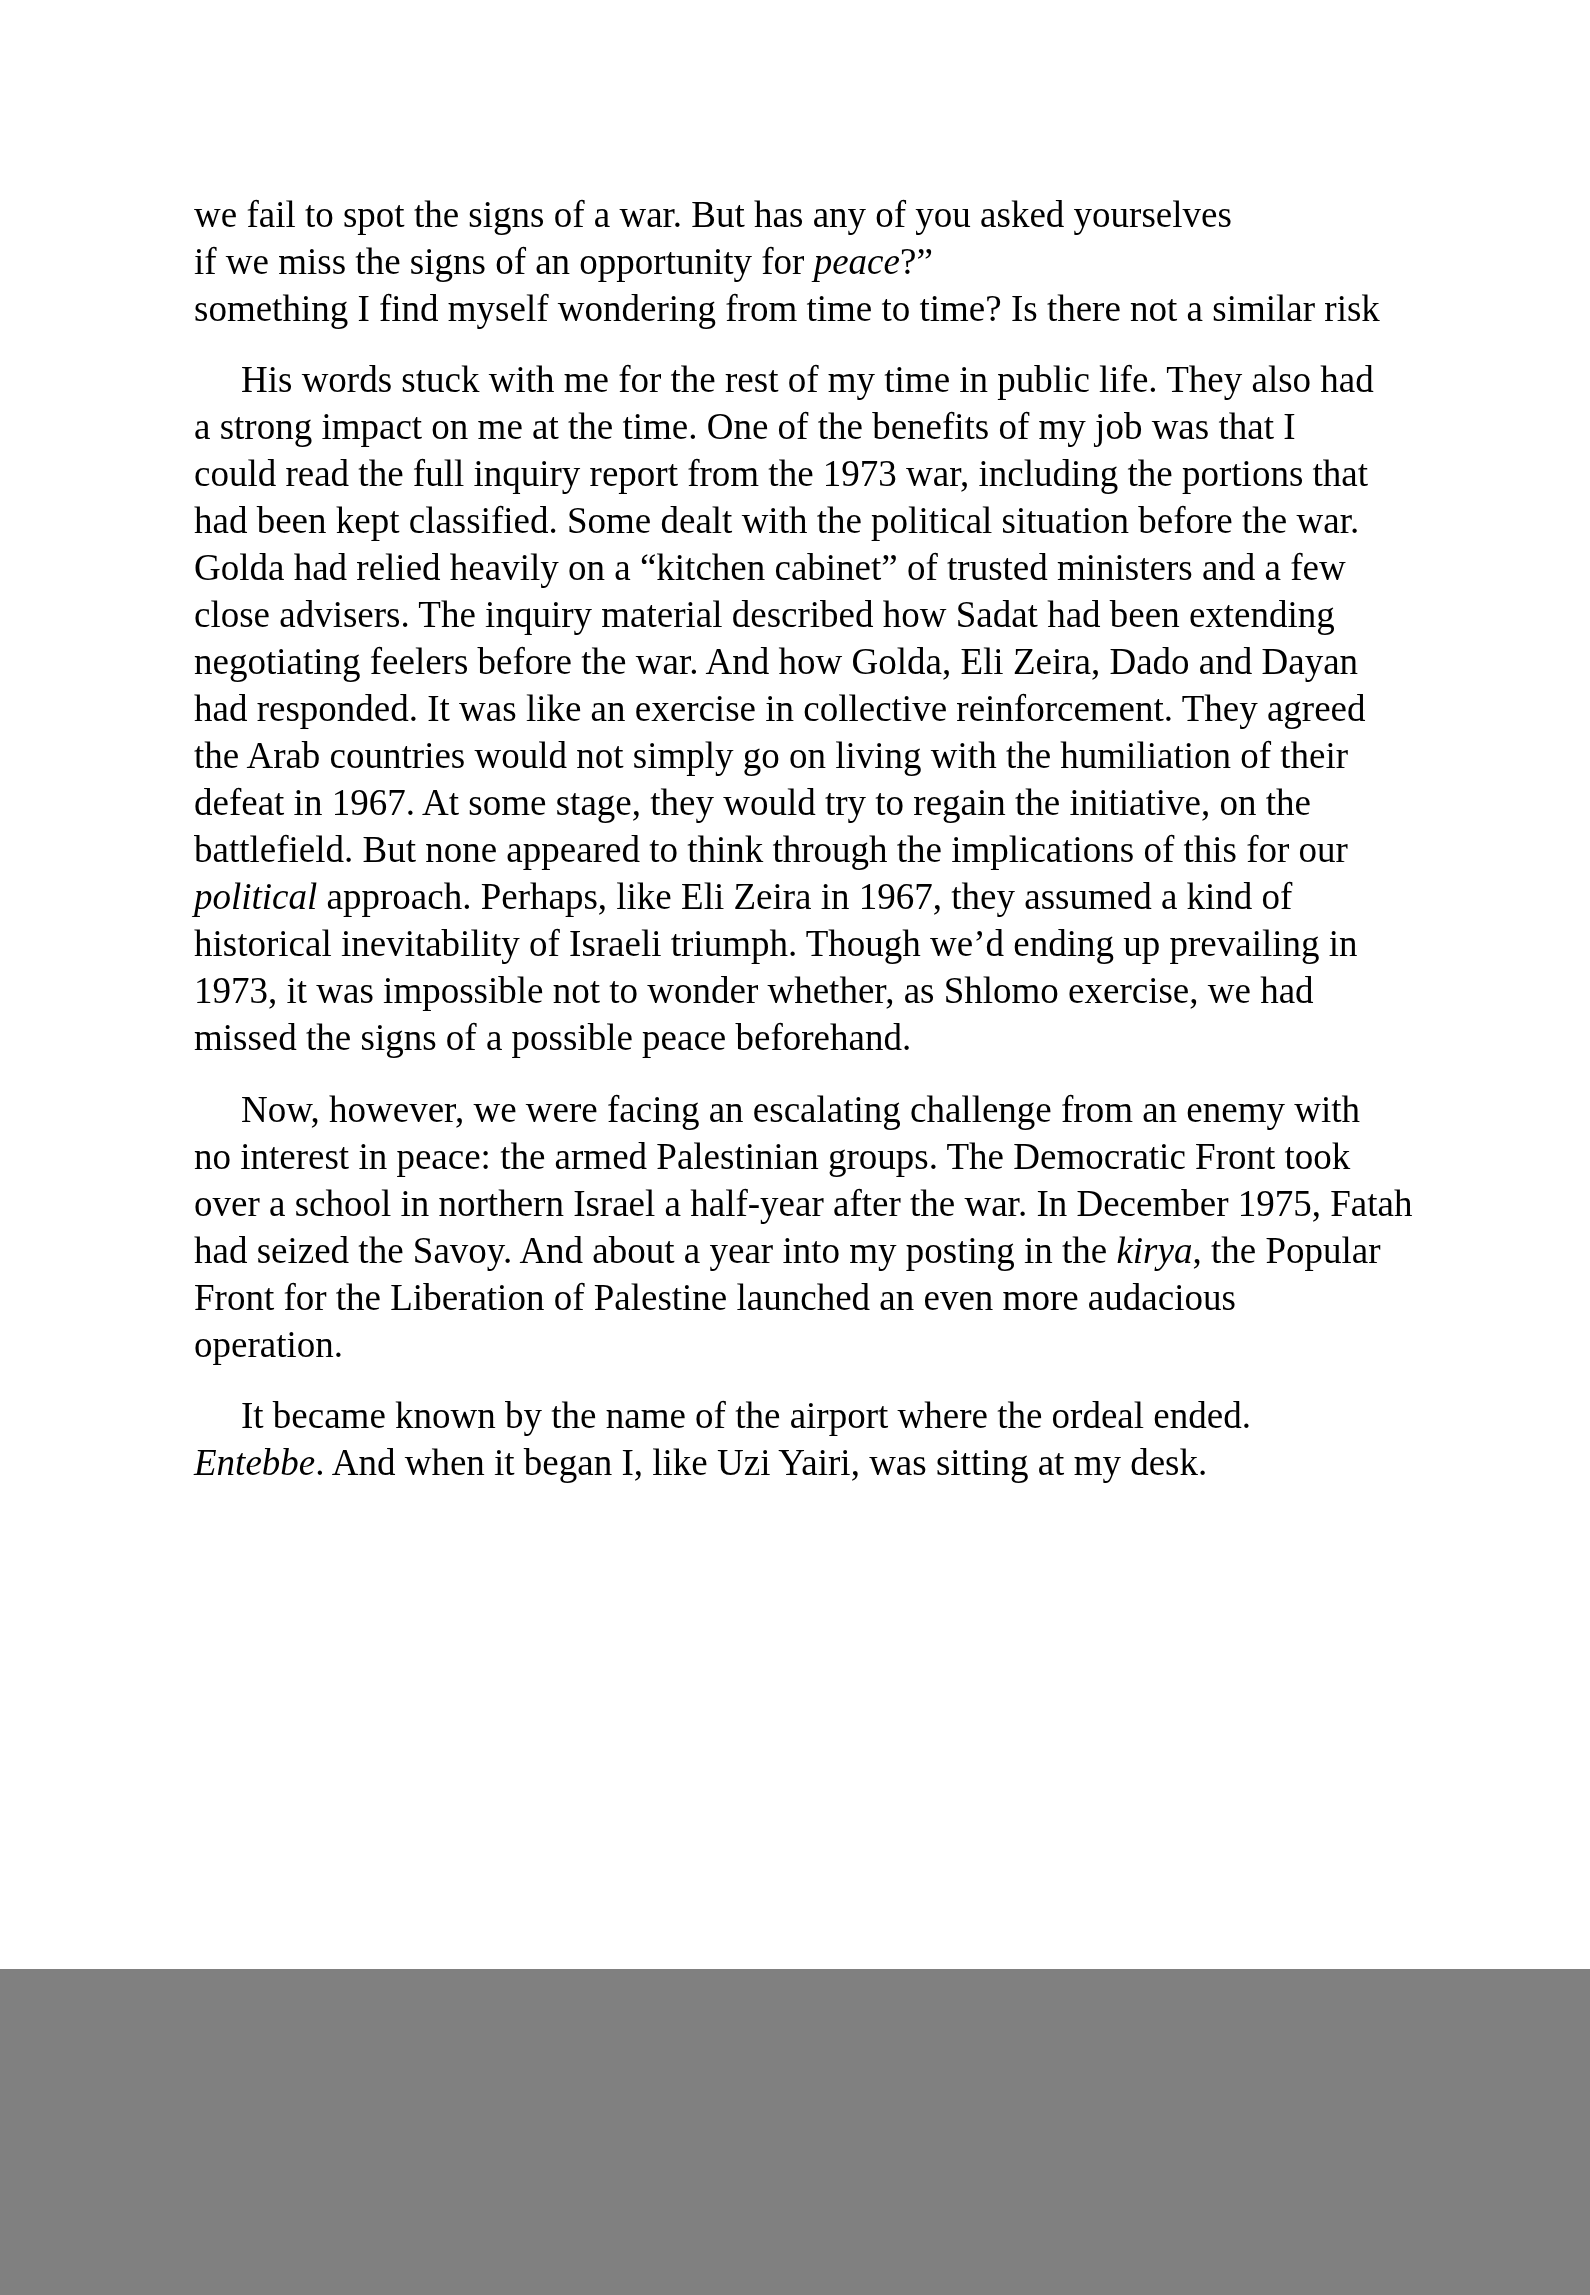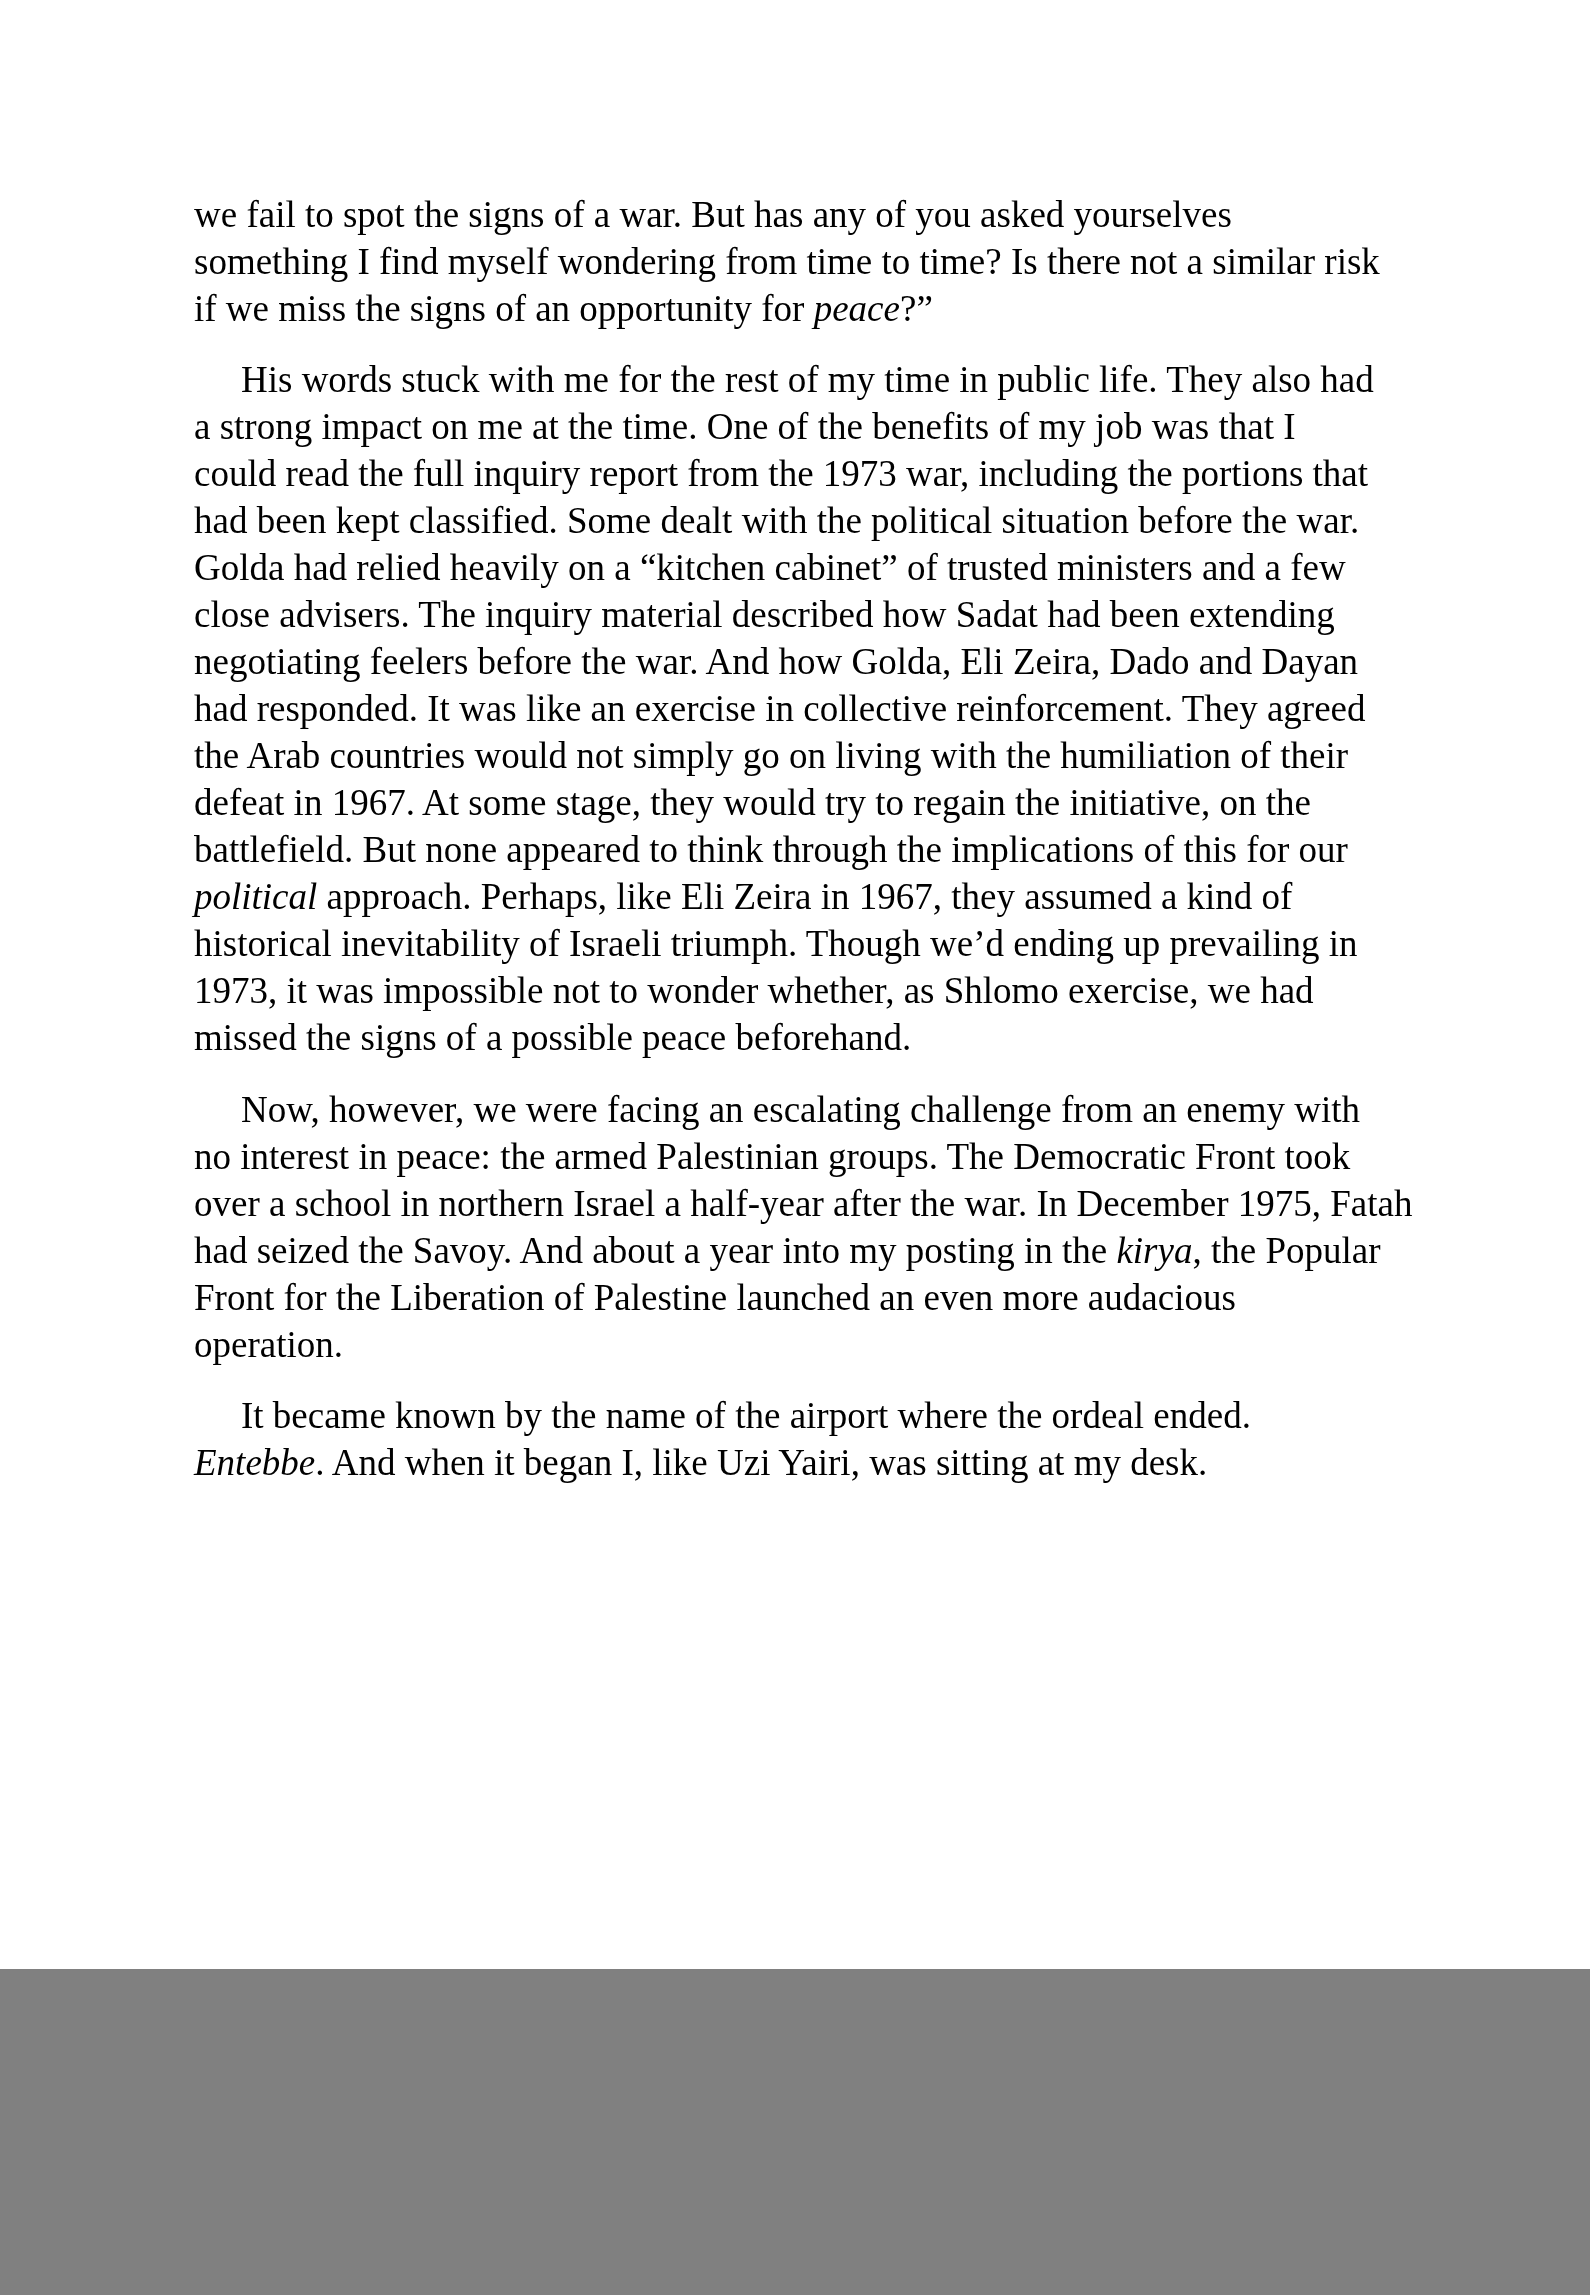--- a/index.html
+++ b/index.html
@@ -45,22 +45,22 @@
     white-space: pre;
   }
 </style>
 </head>
 <body>
 
 <div class="page">
   <div class="body-text">
       <div class="para">
         <div class="line first"><span>we fail to spot the signs of a war. But has any of you asked yourselves</span></div>
+        <div class="line"><span>if we miss the signs of an opportunity for </span><span class="it">peace</span><span>?”</span></div>
         <div class="line"><span>something I find myself wondering from time to time? Is there not a similar risk</span></div>
-        <div class="line"><span>if we miss the signs of an opportunity for </span><span class="it">peace</span><span>?”</span></div>
       </div>
       <div class="para indent">
         <div class="line first"><span>His words stuck with me for the rest of my time in public life. They also had</span></div>
         <div class="line"><span>a strong impact on me at the time. One of the benefits of my job was that I</span></div>
         <div class="line"><span>could read the full inquiry report from the 1973 war, including the portions that</span></div>
         <div class="line"><span>had been kept classified. Some dealt with the political situation before the war.</span></div>
         <div class="line"><span>Golda had relied heavily on a “kitchen cabinet” of trusted ministers and a few</span></div>
         <div class="line"><span>close advisers. The inquiry material described how Sadat had been extending</span></div>
         <div class="line"><span>negotiating feelers before the war. And how Golda, Eli Zeira, Dado and Dayan</span></div>
         <div class="line"><span>had responded. It was like an exercise in collective reinforcement. They agreed</span></div>

